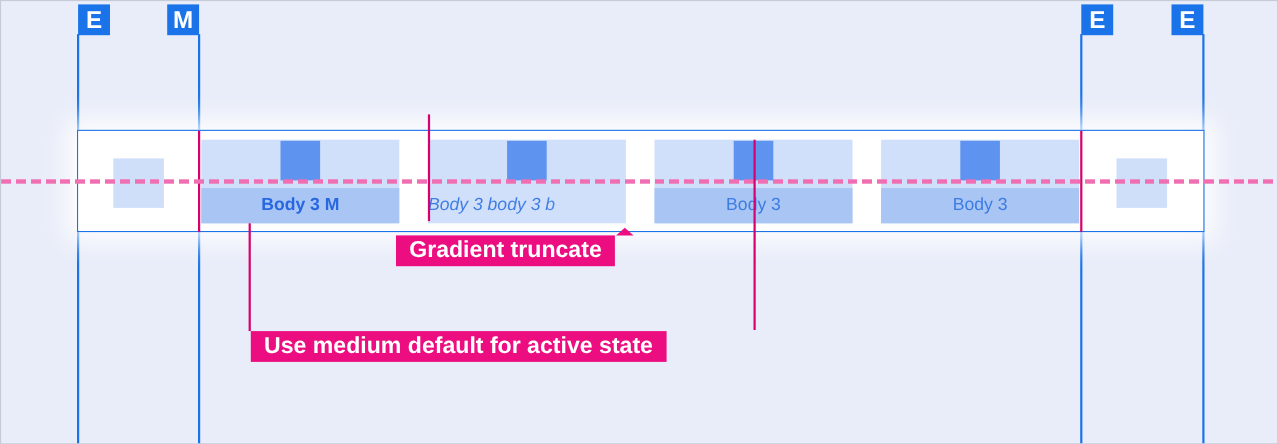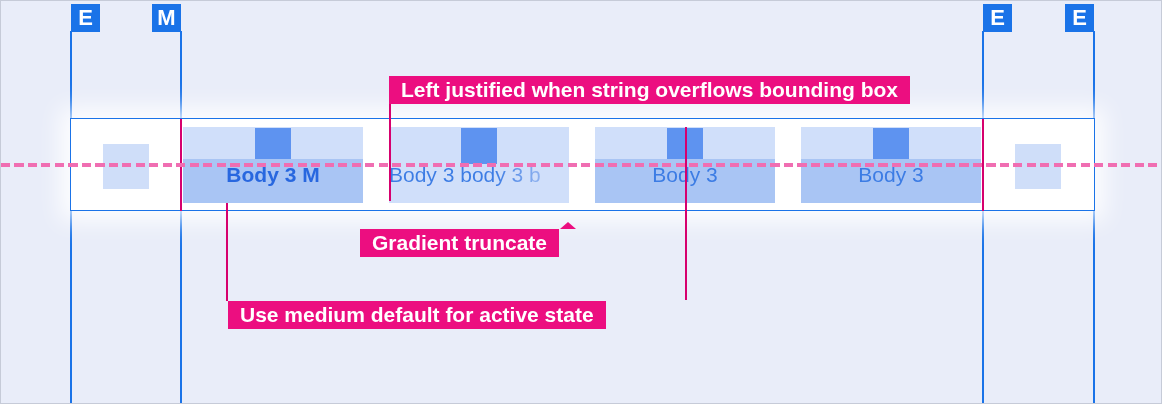--- a/index.html
+++ b/index.html
@@ -50,35 +50,36 @@
   #tab-2 { left:388px; }
   #tab-3 { left:594px; }
   #tab-4 { left:800px; }
 
   .tab-icon {
     position:absolute; top:1px; left:72px; width:36px; height:36px;
     background:#5e93f0;
   }
 
   .tab-label-row {
-    position:absolute; bottom:0; left:0; width:100%; height:44px;
+    position:absolute; bottom:0; left:0; width:100%; height:32px;
     background:#a9c5f4;
-    font-size:21px; line-height:31px; text-align:center;
+    font-size:16px; line-height:31px; text-align:center;
     color:#3c7ce4; white-space:nowrap; overflow:hidden;
   }
   .tab-label-row.active {
     font-weight:bold; color:#2867df;
   }
   .tab-label-row.truncate {
     text-align:left;
     color:transparent;
     background-image:linear-gradient(90deg,#3c7ce4 0%,#3c7ce4 58%,rgba(90,140,230,0.35) 84%,rgba(140,180,245,0) 97%);
     -webkit-background-clip:text;
     background-clip:text;
     background-color:#a9c5f4;
+    font-style:italic;
   }
 
   
   .bar-cross-line {
     position:absolute; top:118px; height:92px; width:2px;
     background:#d6006e; z-index:4;
   }
 
   
   #dashed-baseline {
@@ -96,21 +97,21 @@
   #pointer-center-aligned { left:684px; top:126px; height:173px; }
 
   
   .annotation {
     position:absolute; height:28px;
     background:#ec0e80; color:#ffffff;
     font-size:21px; font-weight:bold; line-height:28px;
     padding:0 12px; white-space:nowrap; z-index:7;
   }
   #annotation-left-justified { left:388px; top:75px; }
-  #annotation-gradient-truncate { left:359px; top:228px; }
+  #annotation-gradient-truncate { left:359px; top:213px; }
   #annotation-medium-weight { left:227px; top:300px; }
   #annotation-center-aligned { left:685px; top:299px; }
 
   #truncate-arrow {
     position:absolute; top:-7px; left:200px;
     width:0; height:0;
     border-left:8px solid transparent;
     border-right:8px solid transparent;
     border-bottom:7px solid #ec0e80;
   }
@@ -149,21 +150,20 @@
 
   <div class="bar-cross-line" style="left:179px"></div>
   <div class="bar-cross-line" style="left:981px"></div>
 
   <div id="dashed-baseline"></div>
 
   <div id="pointer-left-justified" class="pointer-line"></div>
   <div id="pointer-medium-weight" class="pointer-line"></div>
   <div id="pointer-center-aligned" class="pointer-line"></div>
 
-  <div id="annotation-left-justified" class="annotation">Left justified when string overflows bounding box</div>
   <div id="annotation-gradient-truncate" class="annotation">
     <span>Gradient truncate</span>
     <span id="truncate-arrow"></span>
   </div>
   <div id="annotation-medium-weight" class="annotation">Use medium default for active state</div>
 
   <div class="margin-tag" style="left:70px">E</div>
   <div class="margin-tag" style="left:151px">M</div>
   <div class="margin-tag" style="left:982px">E</div>
   <div class="margin-tag" style="left:1064px">E</div>

